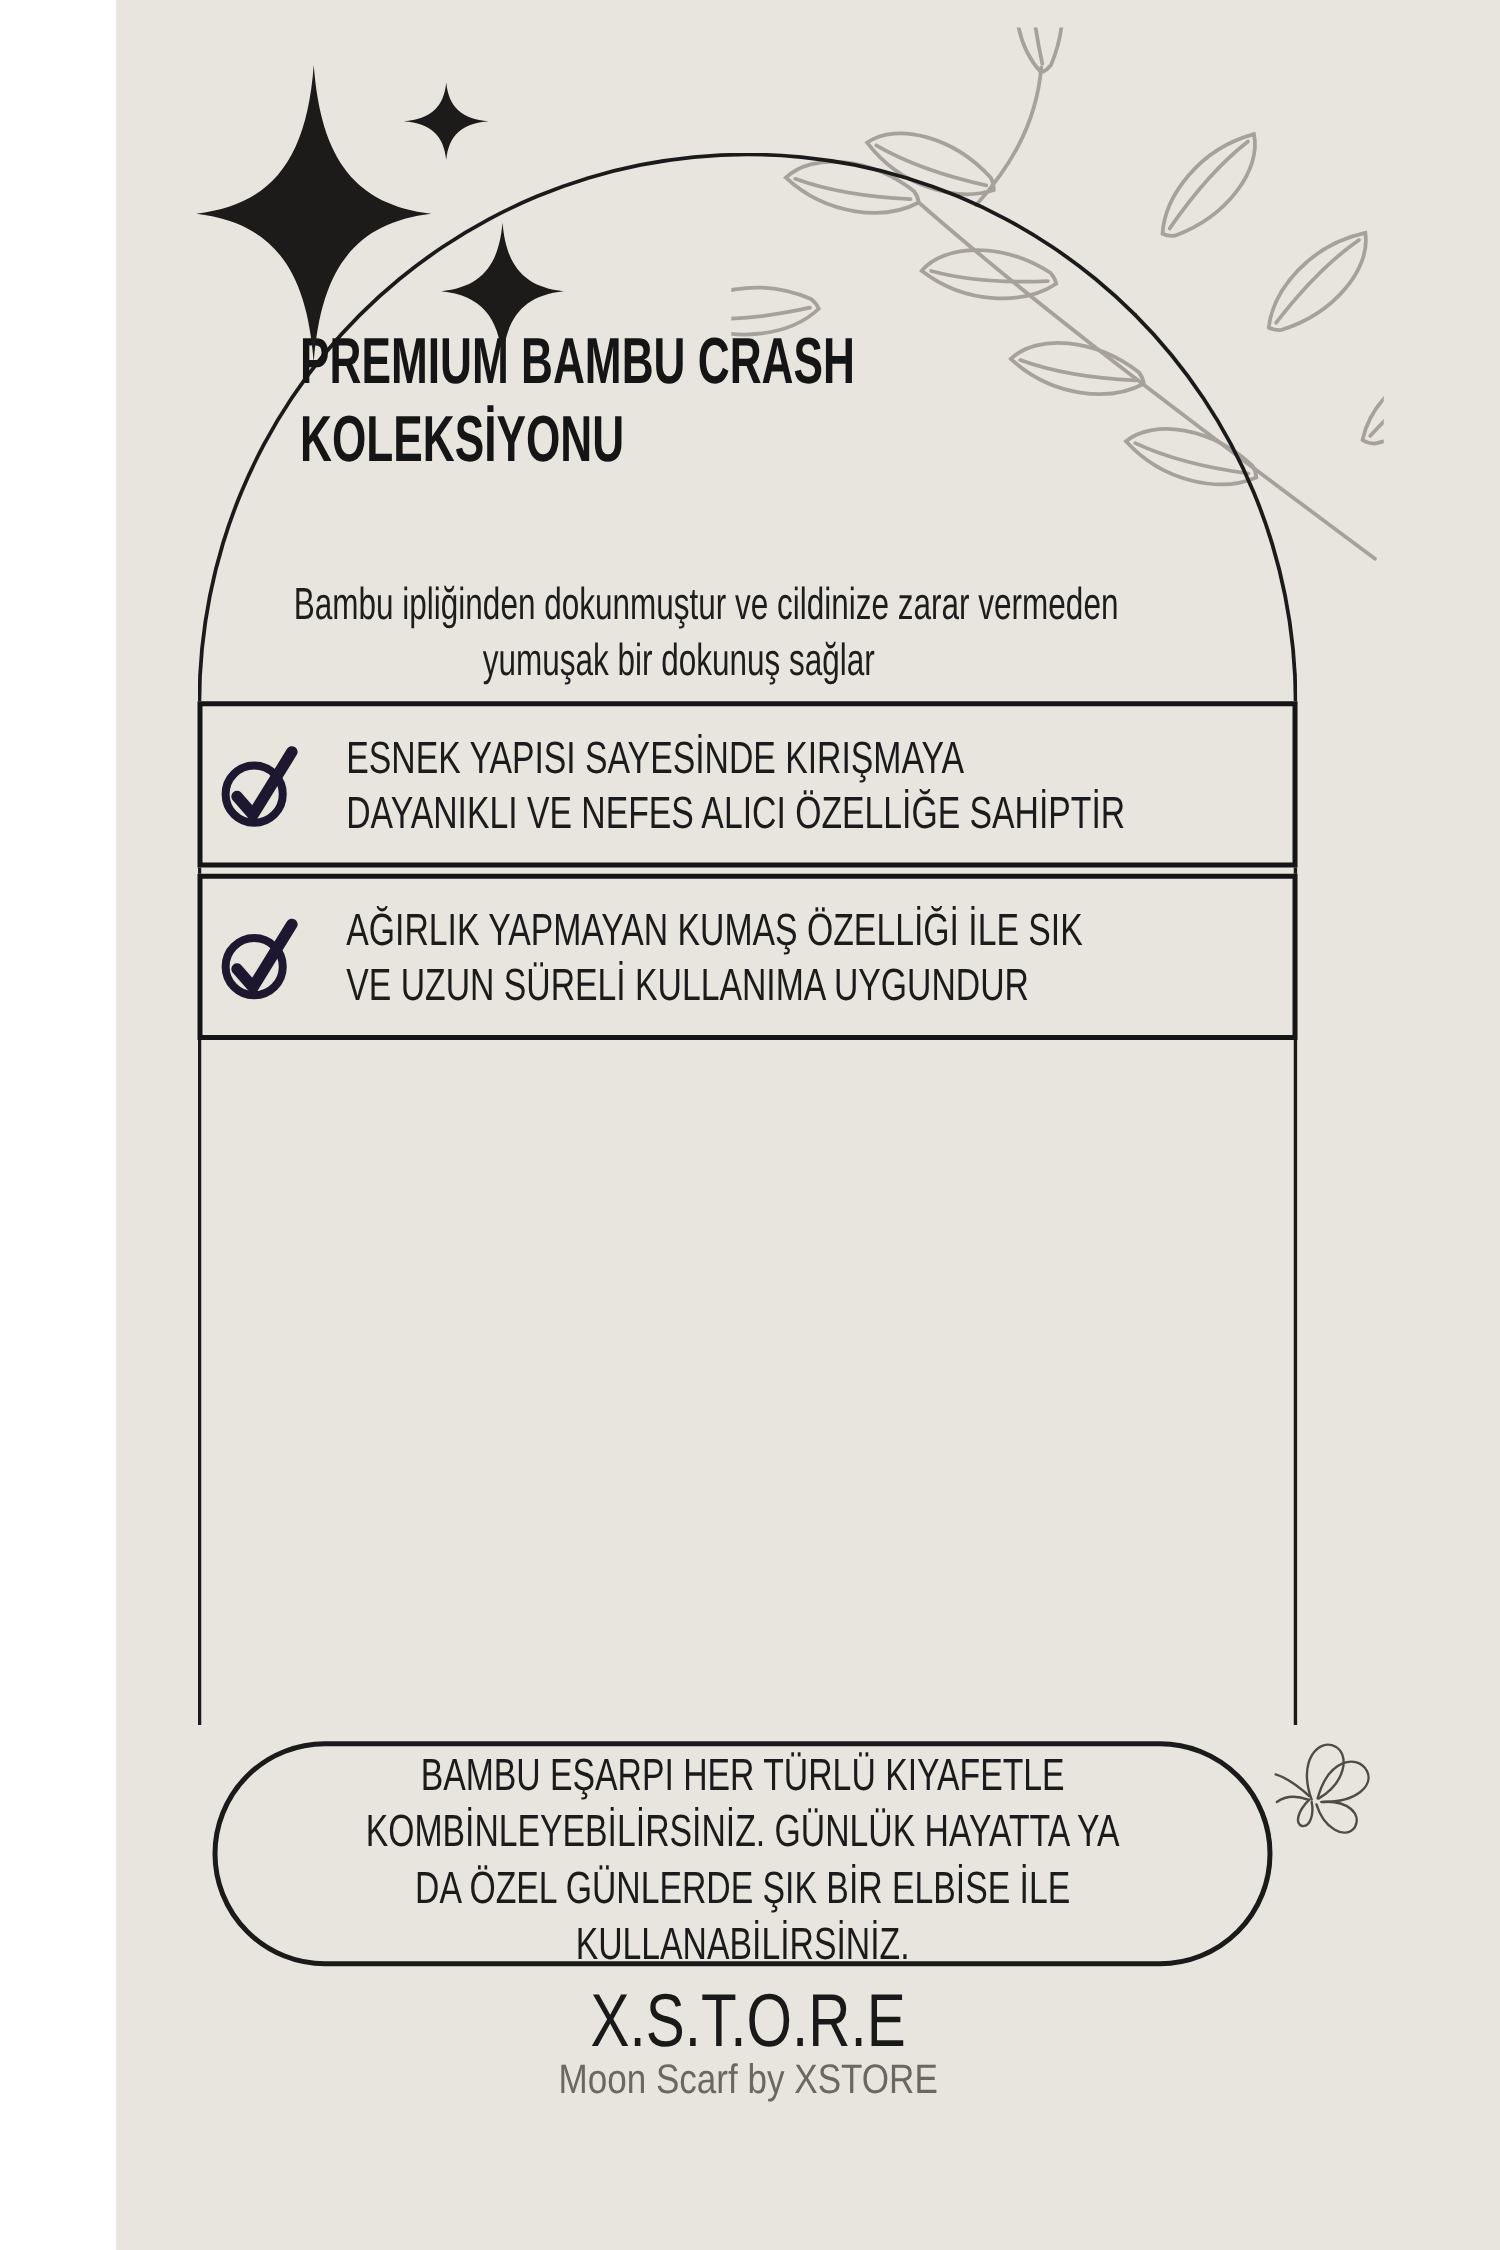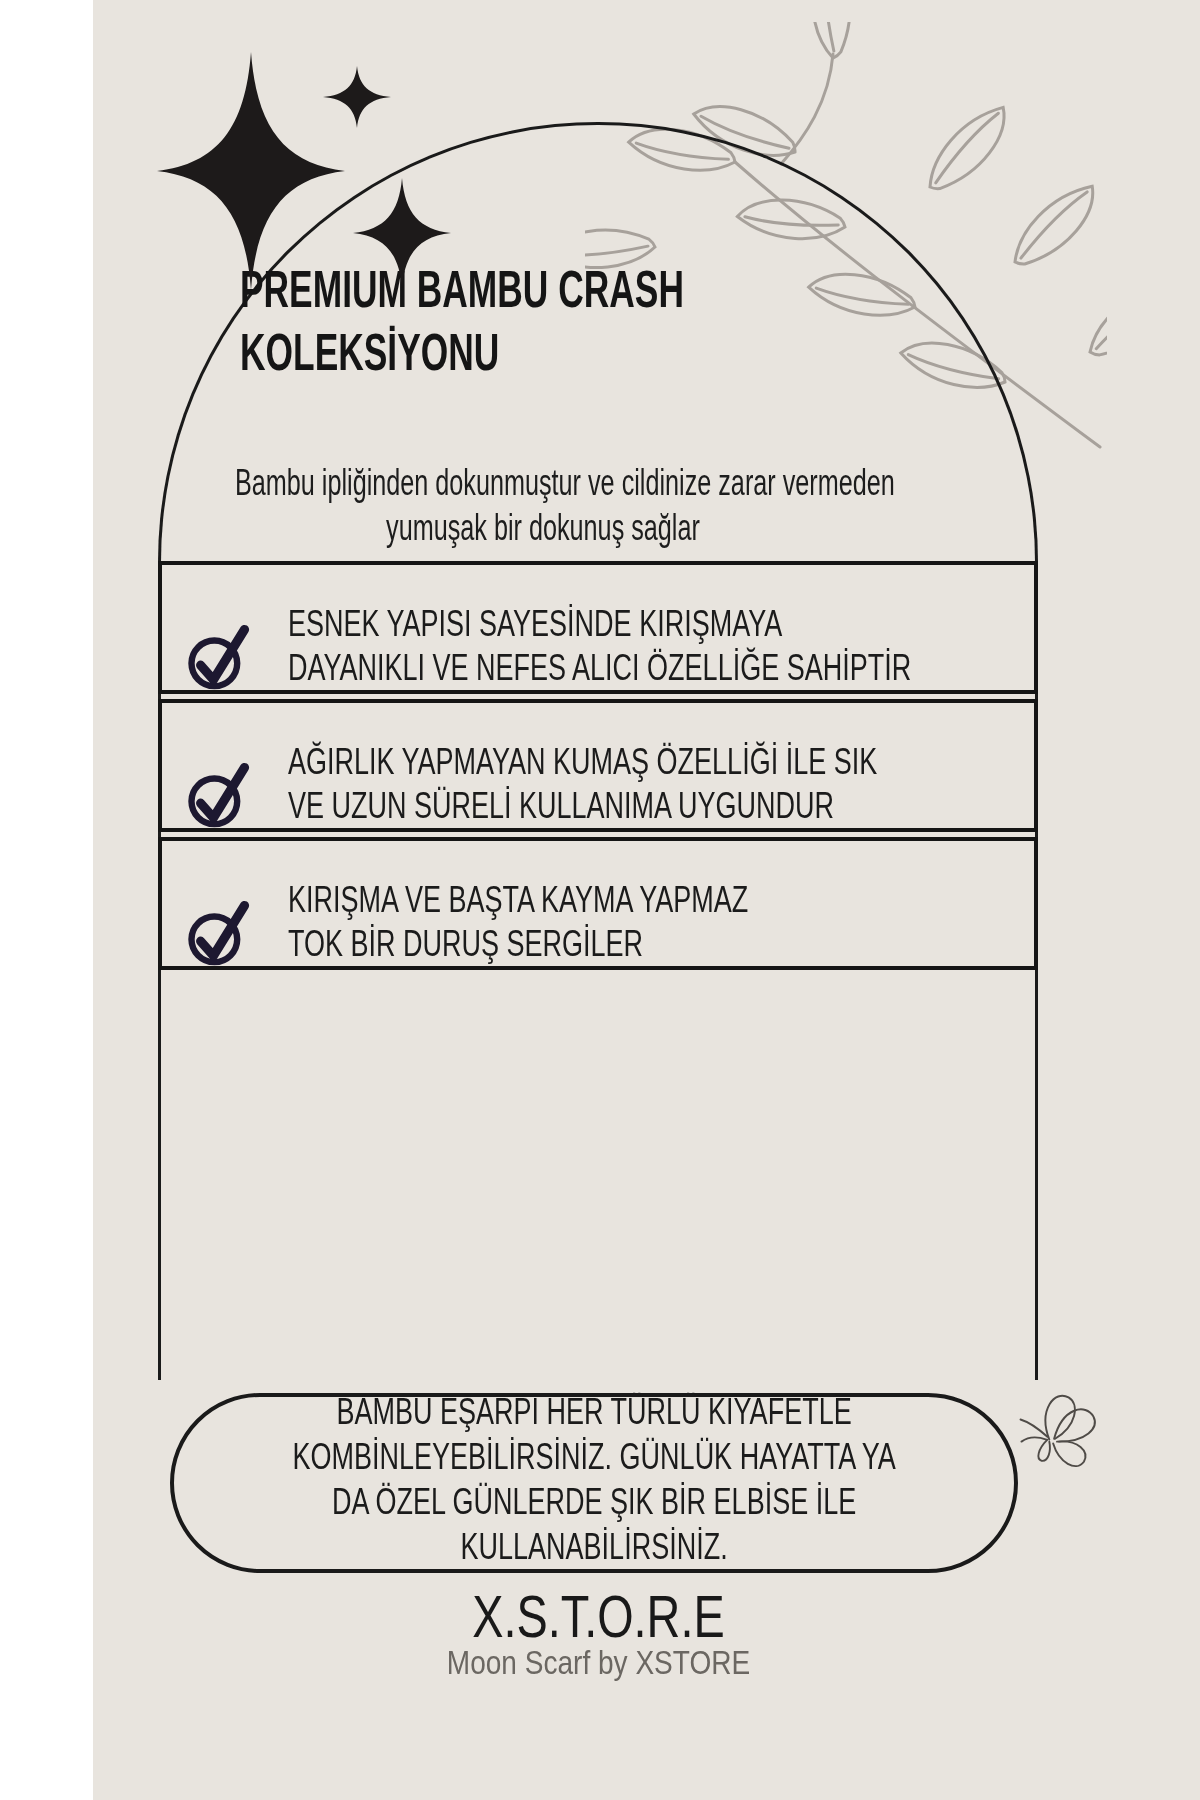--- a/index.html
+++ b/index.html
@@ -41,35 +41,35 @@
   .subtitle{
     position:absolute;left:10px;top:460px;width:880px;z-index:3;
     font-size:36px;color:#1d1d1d;line-height:45px;text-align:center;
     transform:scaleX(.70);transform-origin:center top;white-space:nowrap;
   }
 
   
   .feature{
     position:absolute;left:65px;width:880px;height:133px;
     border:4px solid #151515;background:#e8e4de;
-    display:flex;align-items:flex-end;padding-left:24px;
+    display:flex;align-items:center;padding-left:13px;
     z-index:3;
   }
   .f1{top:561px}.f2{top:699px}.f3{top:837px}.f4{top:975px}.f5{top:1112px}.f6{top:1247px}
   .check{width:64px;height:68px;flex:0 0 auto;margin-right:38px;}
   .ftext{
     font-size:36px;color:#1b1b1b;line-height:44px;
     transform:scaleX(.75);transform-origin:left center;white-space:nowrap;
   }
 
   
   .outro{
     position:absolute;left:77px;top:1393px;width:848px;height:180px;
     border:4px solid #1a1a1a;border-radius:92px;
-    display:flex;align-items:flex-end;justify-content:center;
+    display:flex;align-items:flex-start;justify-content:center;
     z-index:5;
   }
   .otext{
     font-size:36px;color:#1b1b1b;line-height:45px;text-align:center;
     transform:scaleX(.75);transform-origin:center center;white-space:nowrap;
   }
 
   .brand{
     position:absolute;left:67px;top:1582px;width:877px;z-index:3;
     font-size:60px;font-weight:400;color:#191919;text-align:center;
@@ -140,30 +140,20 @@
     <svg class="check" viewBox="0 0 70 74" fill="none" stroke="#1d1830">
       <circle cx="31" cy="45" r="25" stroke-width="7"></circle>
       <path d="M16 47 L30 63 L64 8" stroke-width="10" stroke-linecap="round" stroke-linejoin="round"></path>
     </svg>
     <div class="ftext">
       <div>AĞIRLIK YAPMAYAN KUMAŞ ÖZELLİĞİ İLE SIK</div>
       <div>VE UZUN SÜRELİ KULLANIMA UYGUNDUR</div>
     </div>
   </div>
 
-  <div class="feature f3">
-    <svg class="check" viewBox="0 0 70 74" fill="none" stroke="#1d1830">
-      <circle cx="31" cy="45" r="25" stroke-width="7"></circle>
-      <path d="M16 47 L30 63 L64 8" stroke-width="10" stroke-linecap="round" stroke-linejoin="round"></path>
-    </svg>
-    <div class="ftext">
-      <div>KIRIŞMA VE BAŞTA KAYMA YAPMAZ</div>
-      <div>TOK BİR DURUŞ SERGİLER</div>
-    </div>
-  </div>
 
 
 
 
   <div class="outro">
     <div class="otext">
       <div>BAMBU EŞARPI HER TÜRLÜ KIYAFETLE</div>
       <div>KOMBİNLEYEBİLİRSİNİZ. GÜNLÜK HAYATTA YA</div>
       <div>DA ÖZEL GÜNLERDE ŞIK BİR ELBİSE İLE</div>
       <div>KULLANABİLİRSİNİZ.</div>

